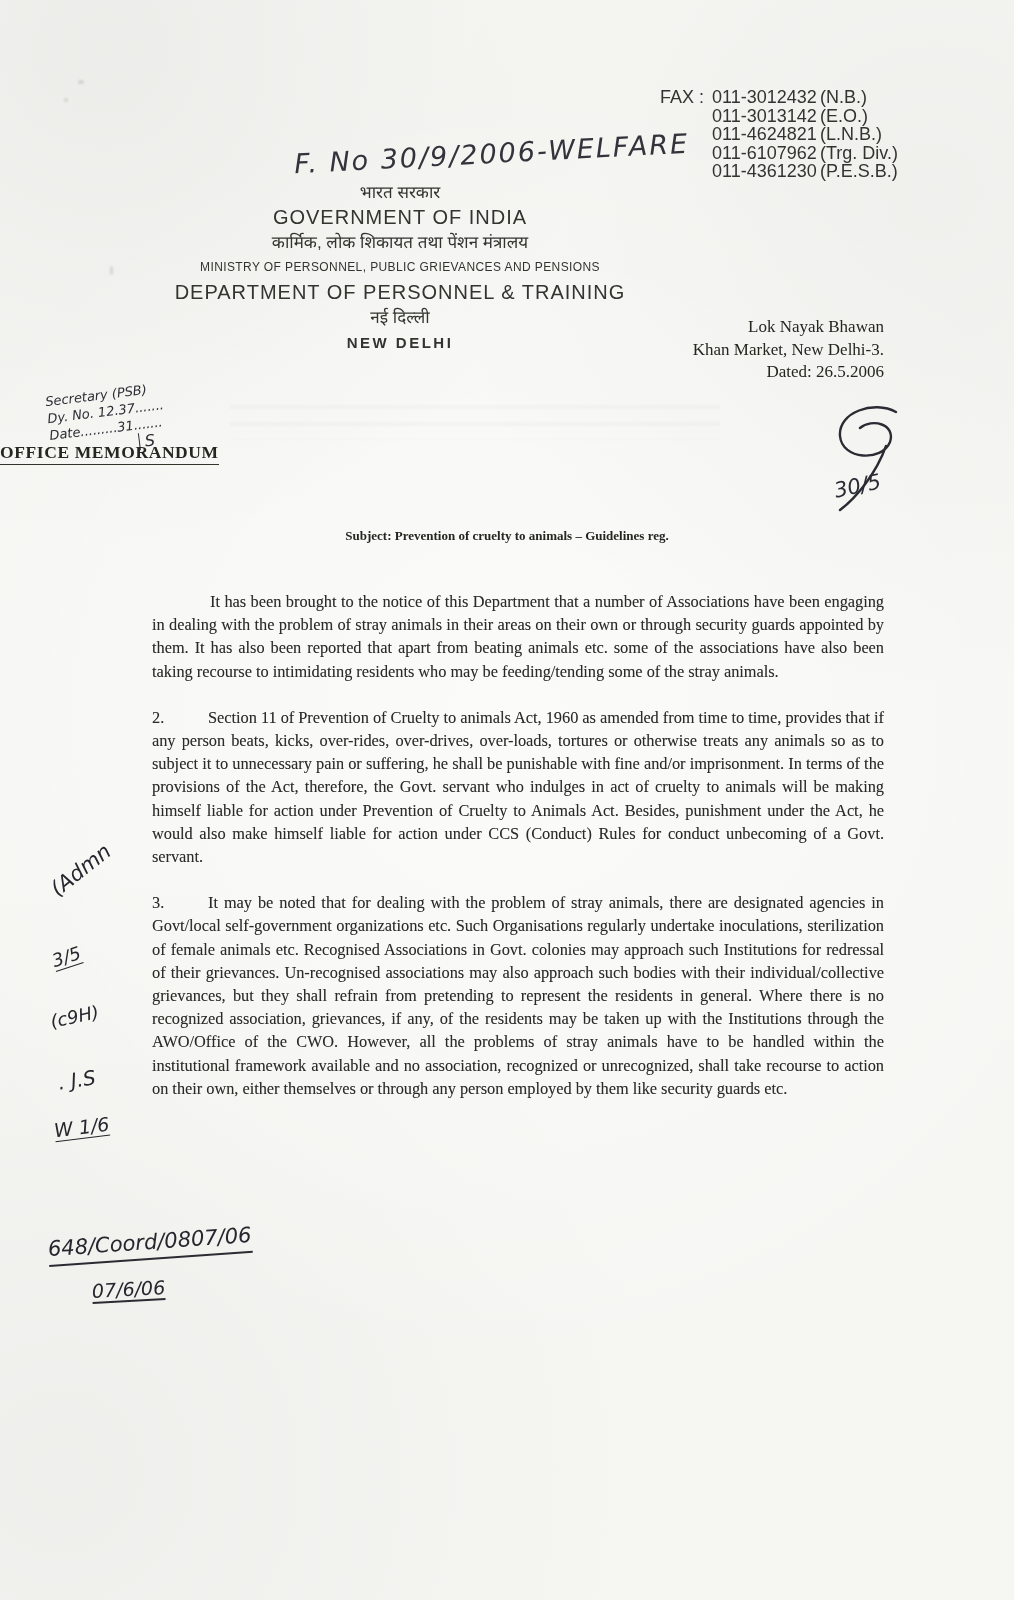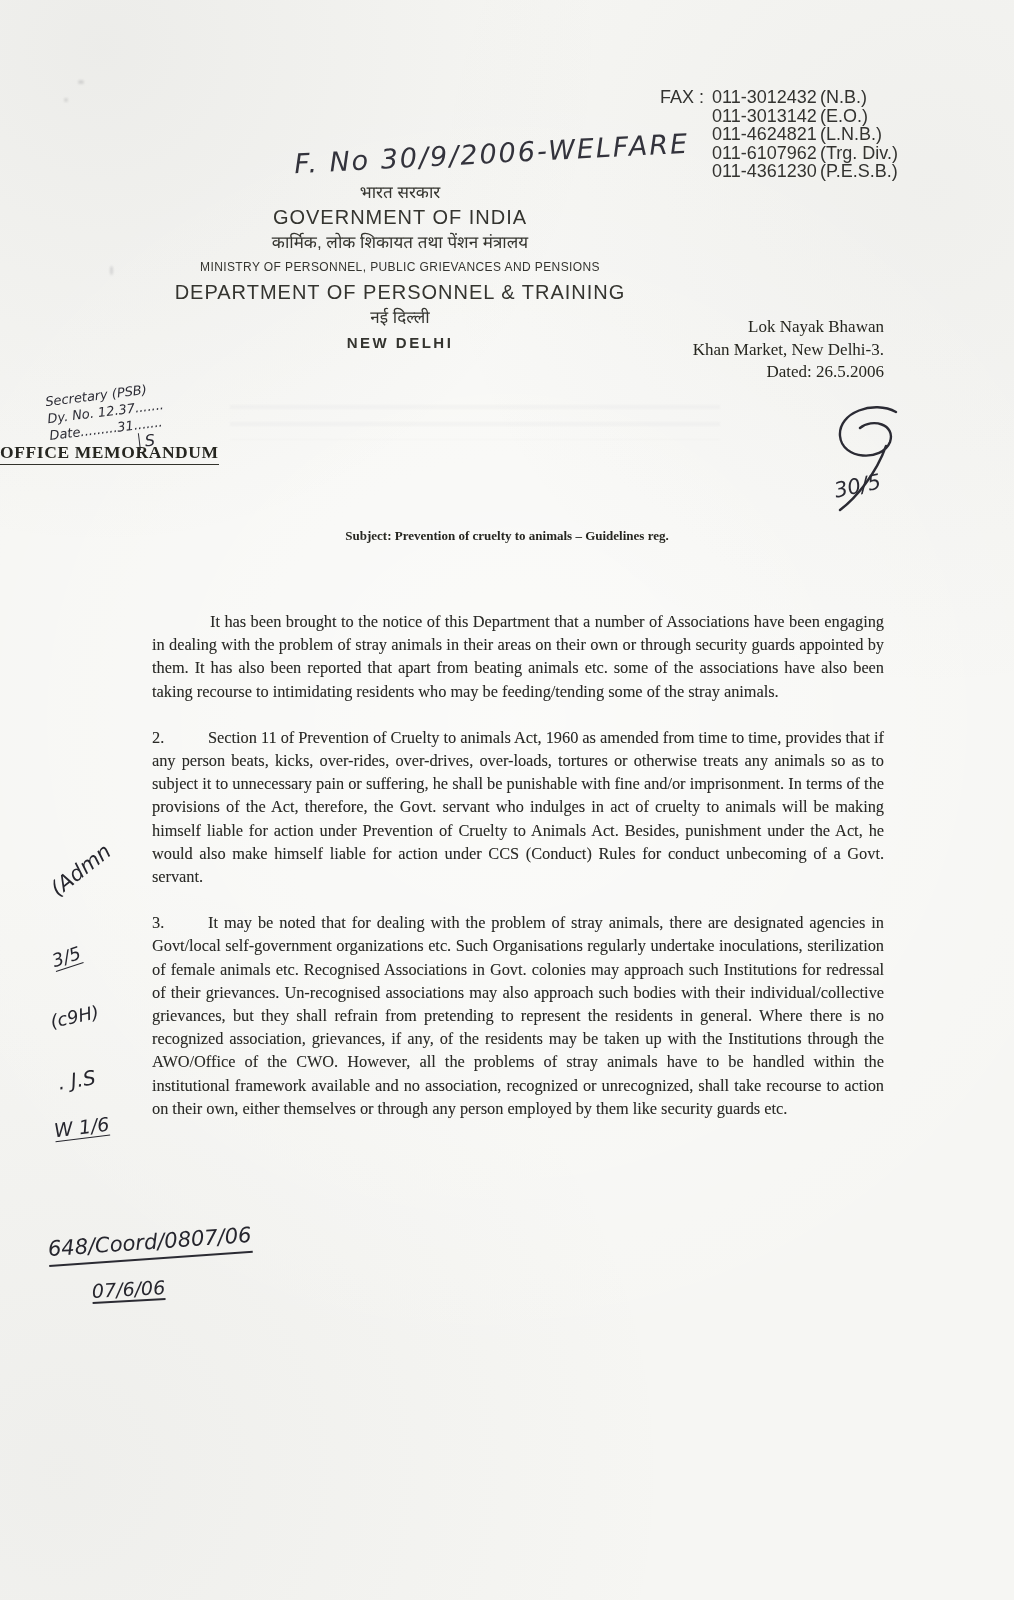--- a/index.html
+++ b/index.html
@@ -62,21 +62,21 @@
   .sig-note{position:absolute;left:22px;top:70px;font-family:"DejaVu Sans",sans-serif;
     font-style:italic;font-size:21px;color:#2b2b34;transform:rotate(-12deg);}
 
   
   .subject{position:absolute;left:0;top:528px;width:100%;text-align:center;
     font-weight:bold;font-size:13px;color:#262620;}
 
   
   .body-text{position:absolute;left:152px;top:590px;width:732px;
     font-size:16.3px;line-height:23.2px;text-align:justify;color:#2a2a26;
-    text-shadow:.2px .2px .3px rgba(70,70,70,.35);margin-top:20px;}
+    text-shadow:.2px .2px .3px rgba(70,70,70,.35);}
   .para{margin:0 0 23px 0;}
   .para-first{text-indent:58px;}
   .para-num{display:inline-block;width:56px;text-indent:0;}
 
   
   .ann{position:absolute;font-family:"DejaVu Sans",sans-serif;font-style:italic;
     color:#26262e;white-space:nowrap;}
   .ann-adm{left:46px;top:858px;font-size:21px;transform:rotate(-38deg);}
   .ann-35{left:52px;top:946px;font-size:18px;transform:rotate(-18deg);border-bottom:1.5px solid #26262e;}
   .ann-9h{left:50px;top:1006px;font-size:18px;transform:rotate(-12deg);}

